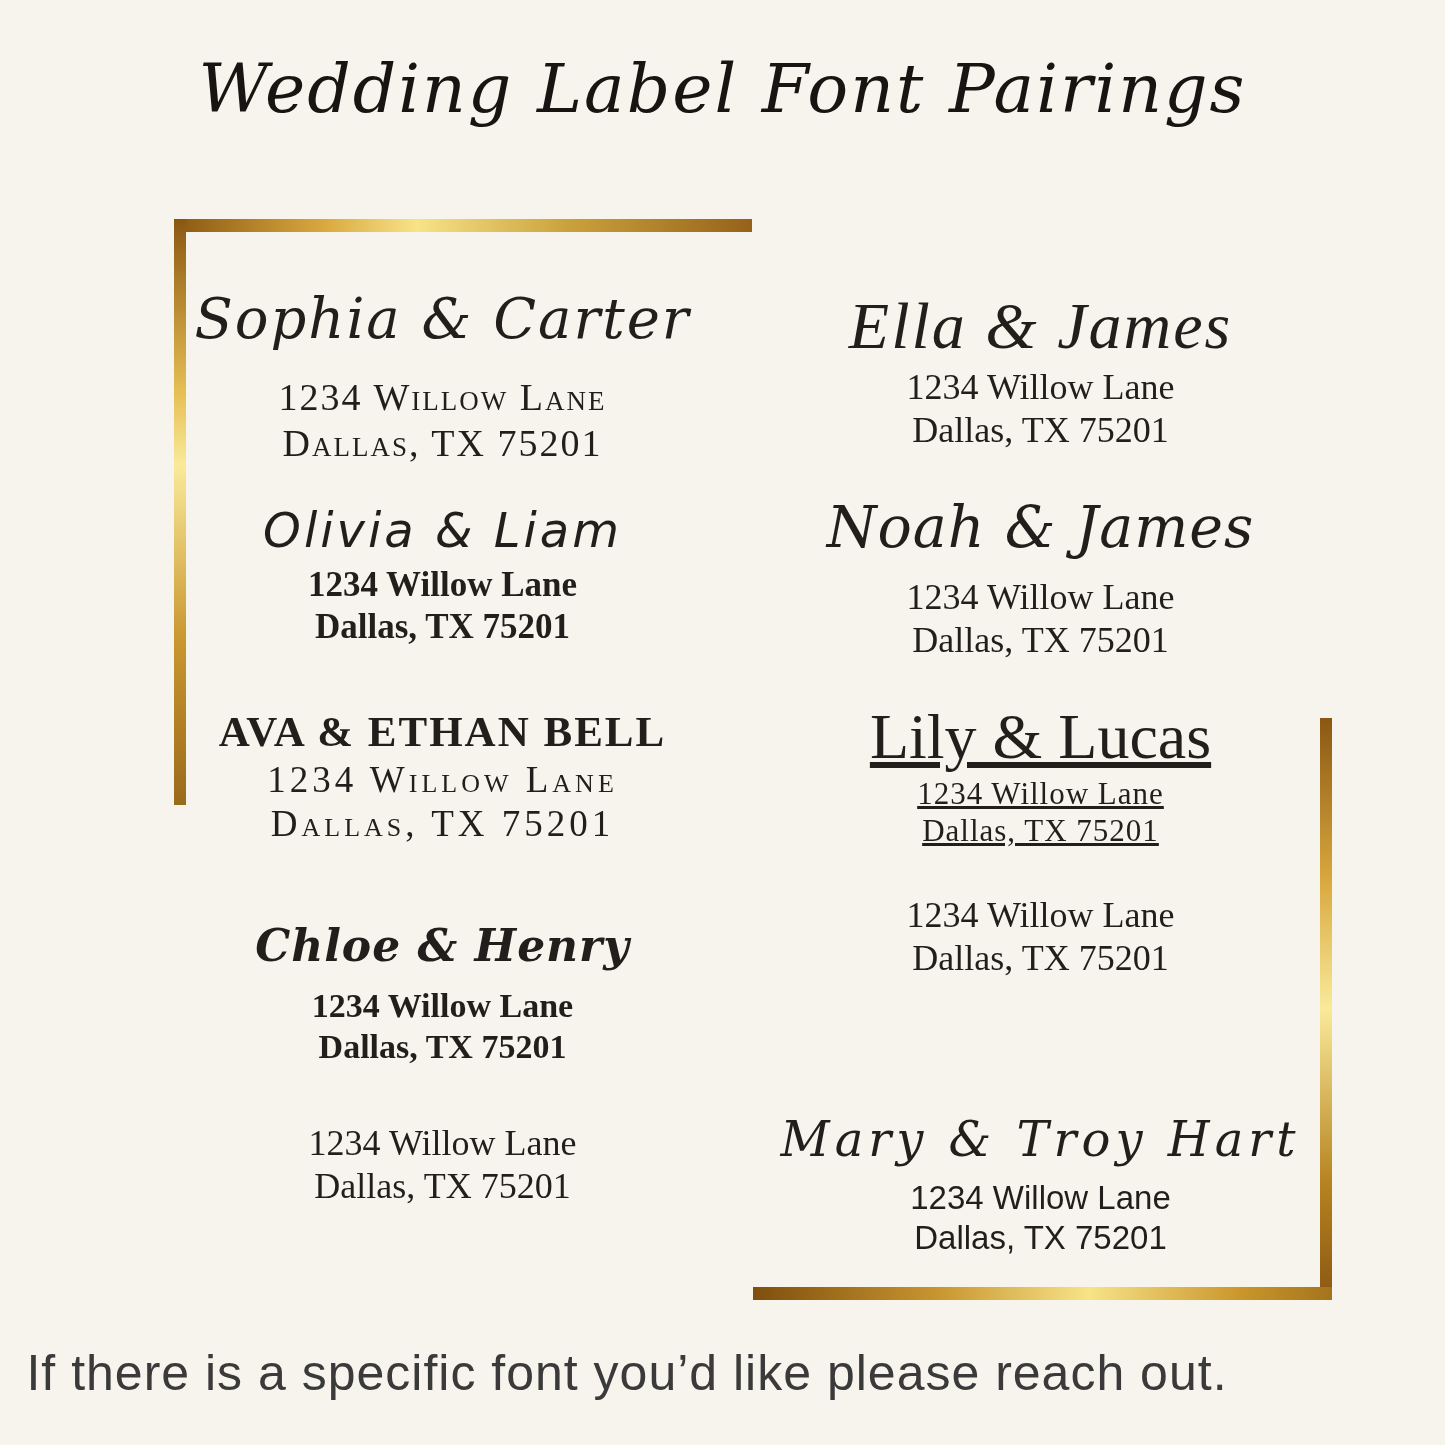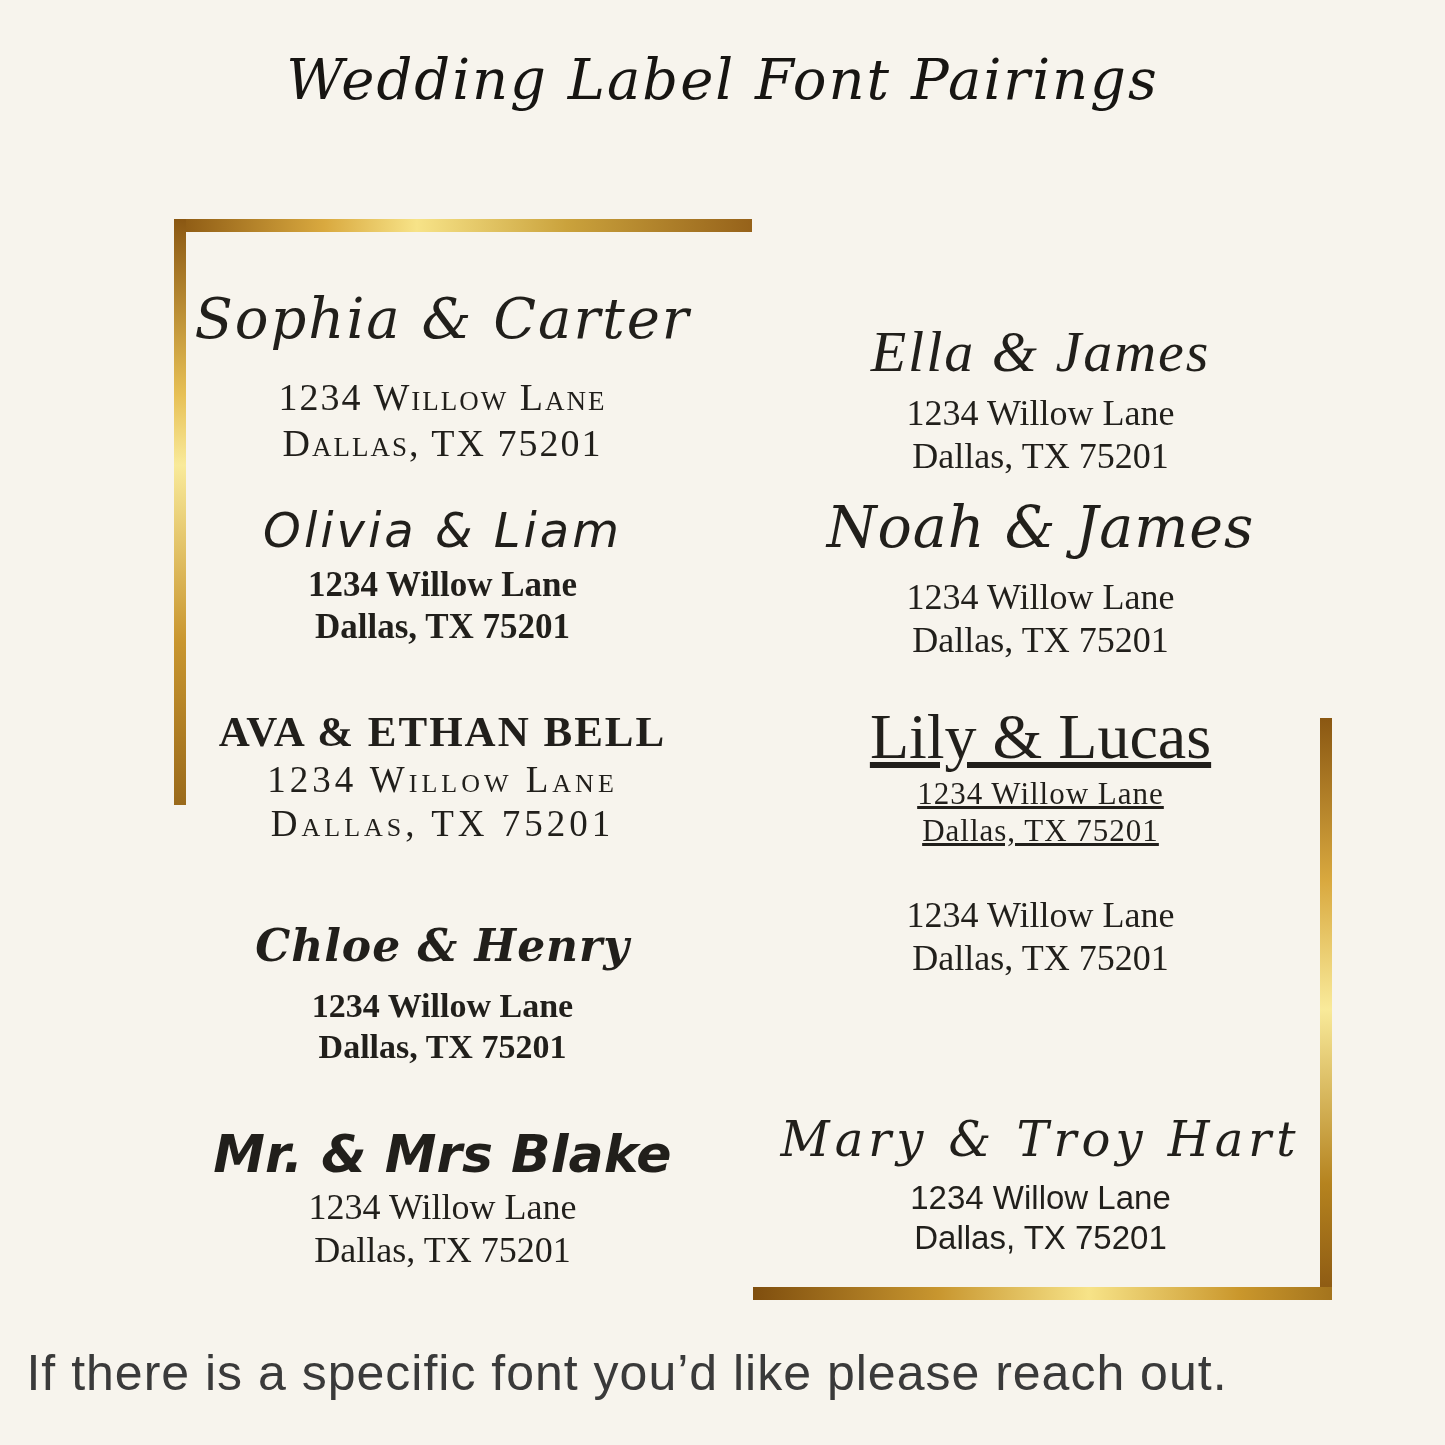--- a/index.html
+++ b/index.html
@@ -16,21 +16,21 @@
     color:var(--ink);
     font-family:"Liberation Serif", serif;
   }
 
   
   .title{
     position:absolute; top:38px; left:0; width:1445px;
     text-align:center;
     font-family:"DejaVu Serif", serif;
     font-style:italic;
-    font-size:56px;
+    font-size:68px;
     letter-spacing:2px;
     line-height:1.5;
     color:#171512;
   }
 
   
   .bar{position:absolute;}
   .tl-h{
     left:174px; top:219px; width:578px; height:13px;
     background:linear-gradient(90deg,#8a5712 0%,#d9a93f 26%,#f7e388 42%,#caa23c 68%,#96621a 100%);
@@ -54,21 +54,21 @@
   .col-right{left:758px;}
   .couple{white-space:nowrap;}
   .addr{line-height:1.2;}
 
   
   .s-signature  {font-family:"DejaVu Serif",serif; font-style:italic; font-size:56px; letter-spacing:2px; line-height:112px;}
   .s-monoline   {font-family:"DejaVu Sans",sans-serif; font-style:italic; font-size:48px; letter-spacing:3px; line-height:68px;}
   .s-capsbold   {font-family:"Liberation Serif",serif; font-weight:bold; font-size:43px; letter-spacing:2px; line-height:52px;}
   .s-calligraphy{font-family:"DejaVu Serif",serif; font-style:italic; font-weight:bold; font-size:44px; letter-spacing:1px; line-height:80px;text-align:center;}
   .s-brush      {font-family:"DejaVu Sans",sans-serif; font-style:italic; font-weight:bold; font-size:52px; line-height:64px;}
-  .s-formal     {font-family:"Liberation Serif",serif; font-style:italic; font-size:58px; letter-spacing:2px; line-height:80px;margin-top:26px;}
+  .s-formal     {font-family:"Liberation Serif",serif; font-style:italic; font-size:66px; letter-spacing:2px; line-height:80px;}
   .s-copperplate{font-family:"DejaVu Serif",serif; font-style:italic; font-size:57px; letter-spacing:1px; line-height:98px;}
   .s-serifclassic{font-family:"Liberation Serif",serif; font-size:64px; line-height:76px;}
   .s-ornate     {font-family:"Liberation Serif",serif; font-style:italic; font-size:56px; letter-spacing:3px; line-height:76px;}
   .s-modern     {font-family:"DejaVu Serif",serif; font-style:italic; font-size:48px; letter-spacing:5px; line-height:78px;}
 
   
   .a-smallcaps      {font-family:"Liberation Serif",serif; font-variant:small-caps; font-size:38px; letter-spacing:2px;}
   .a-smallcaps-light{font-family:"Liberation Serif",serif; font-variant:small-caps; font-size:37px; letter-spacing:4px;}
   .a-serif          {font-family:"Liberation Serif",serif; font-size:36px;}
   .a-serif-md       {font-family:"Liberation Serif",serif; font-weight:bold; font-size:35px;}
@@ -119,21 +119,20 @@
   <div class="addr a-smallcaps-light">Dallas, TX 75201</div>
 </div>
 
 <div class="entry col-left e-l4">
   <div class="couple s-calligraphy">Chloe &amp; Henry</div>
   <div class="addr a-serif-bold">1234 Willow Lane</div>
   <div class="addr a-serif-bold">Dallas, TX 75201</div>
 </div>
 
 <div class="entry col-left e-l5">
-  <div class="couple s-brush">Mr. &amp; Mrs Blake</div>
   <div class="addr a-serif">1234 Willow Lane</div>
   <div class="addr a-serif">Dallas, TX 75201</div>
 </div>
 
 <div class="entry col-right e-r1">
   <div class="couple s-formal">Ella &amp; James</div>
   <div class="addr a-serif">1234 Willow Lane</div>
   <div class="addr a-serif">Dallas, TX 75201</div>
 </div>
 

